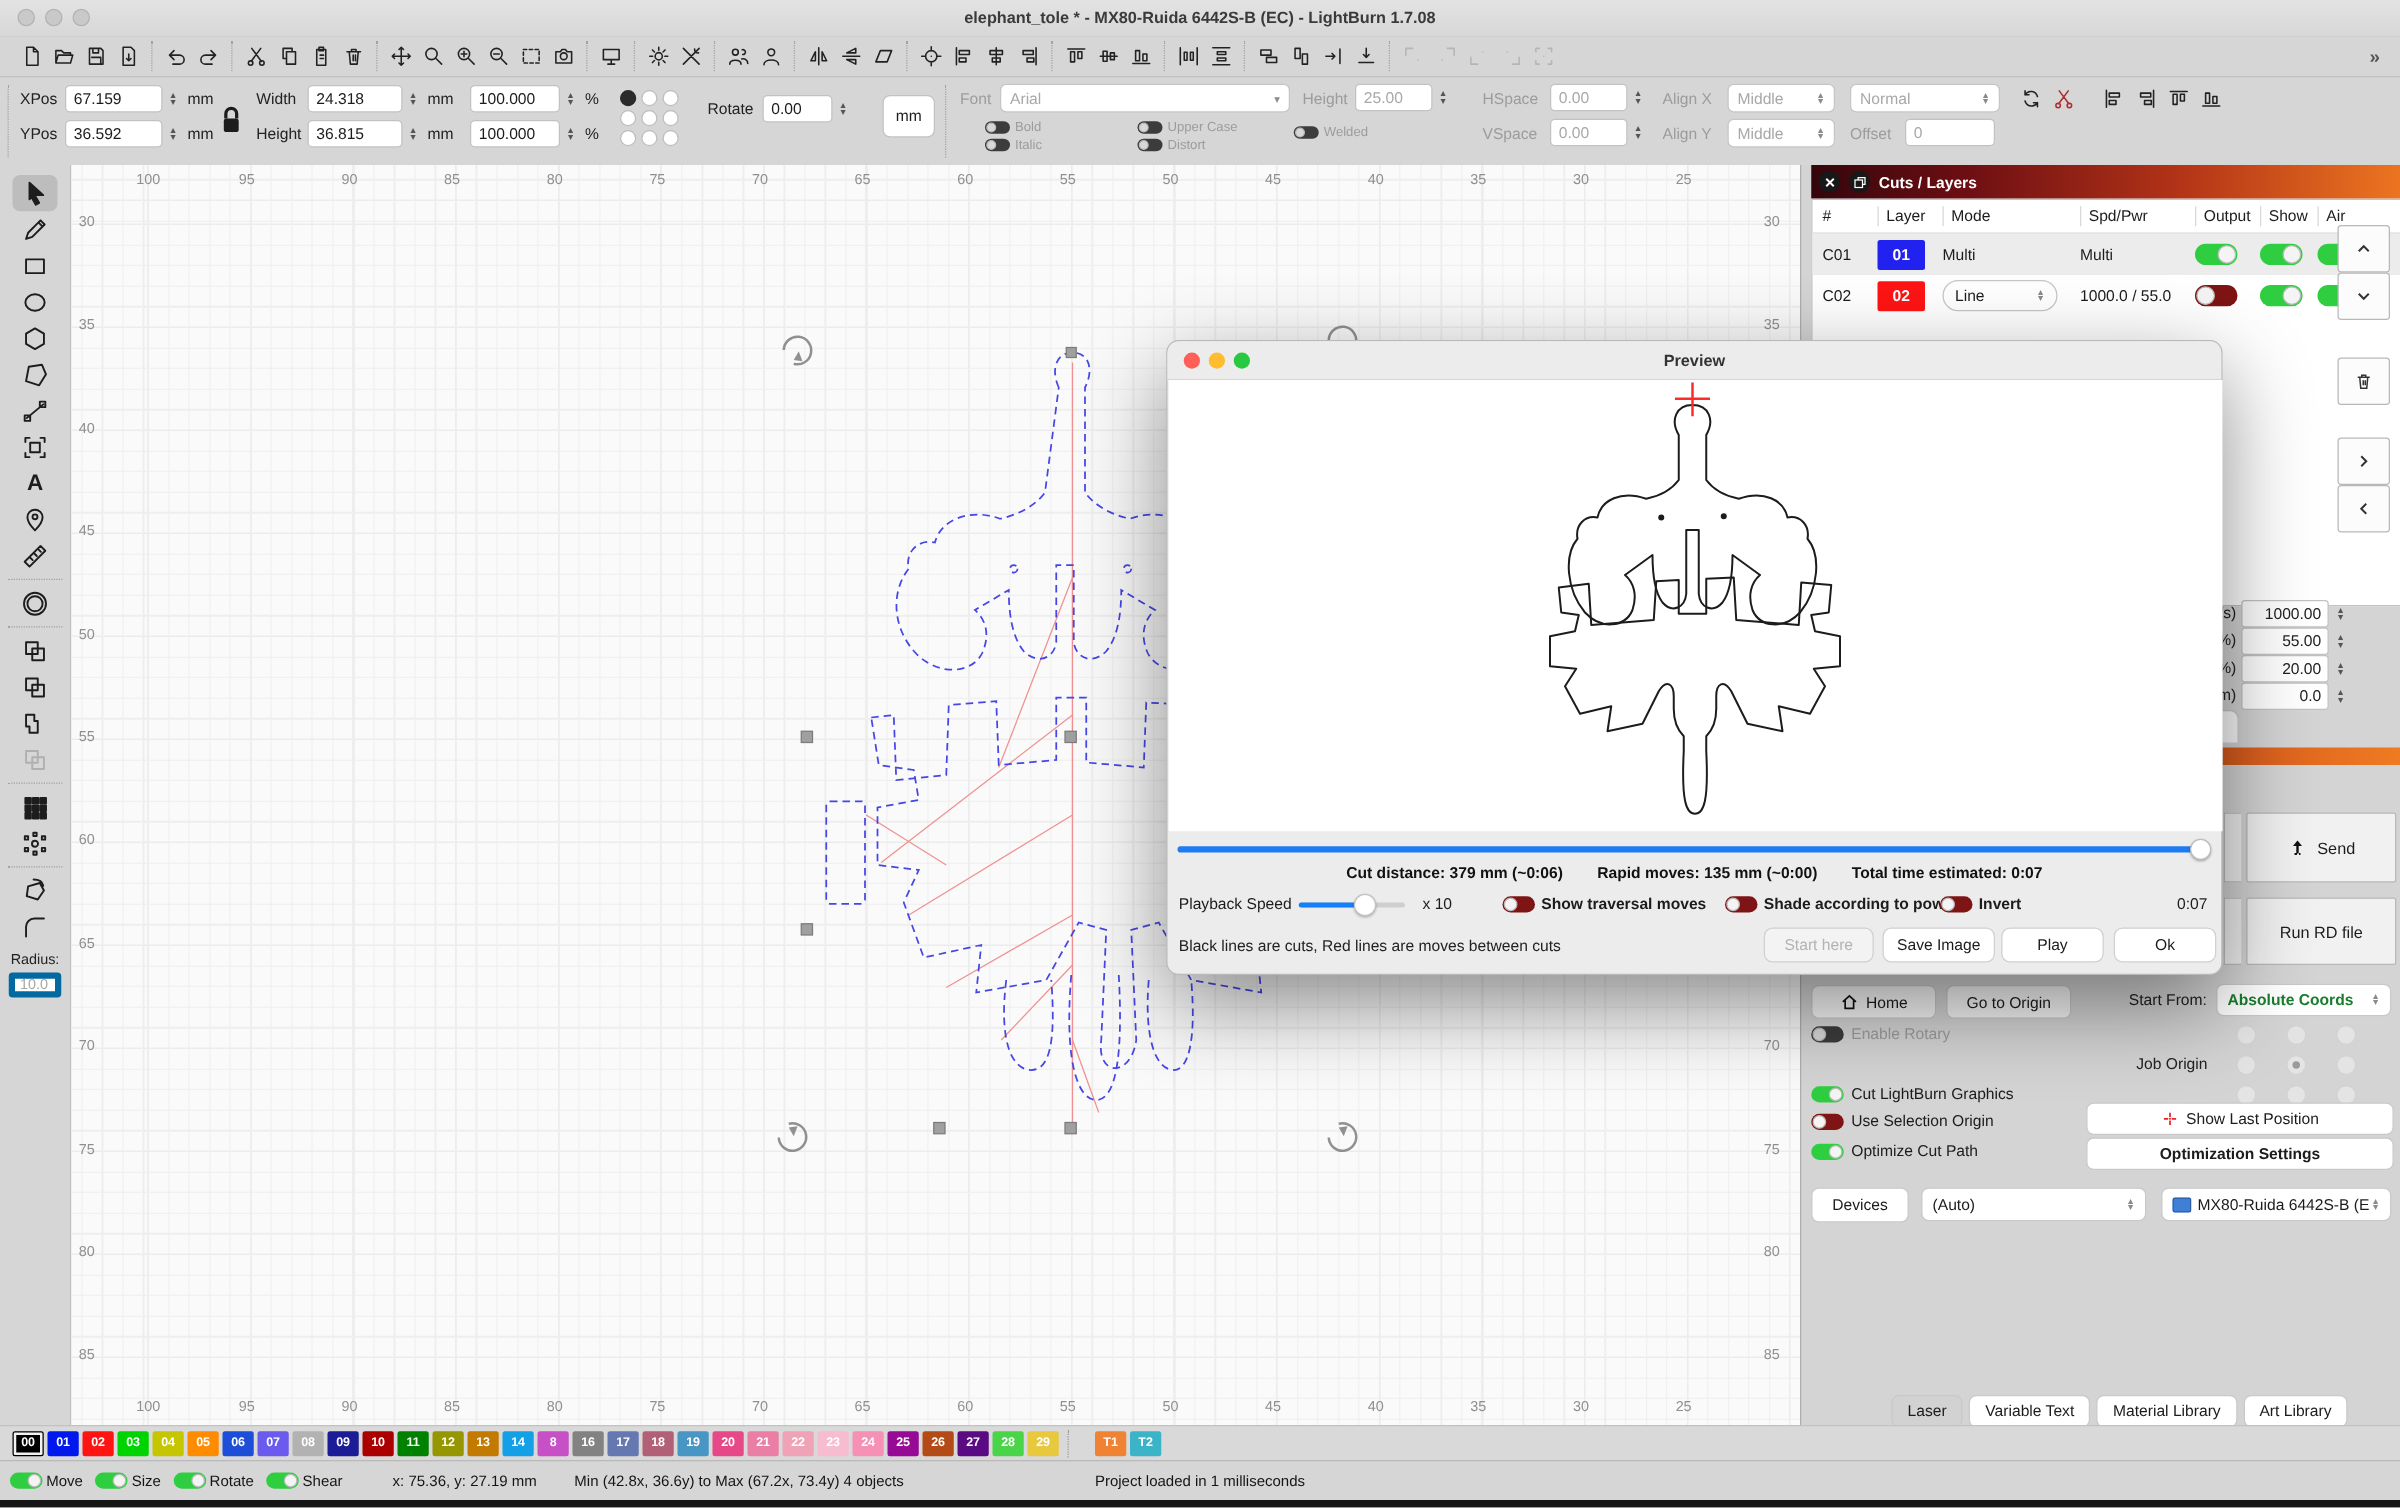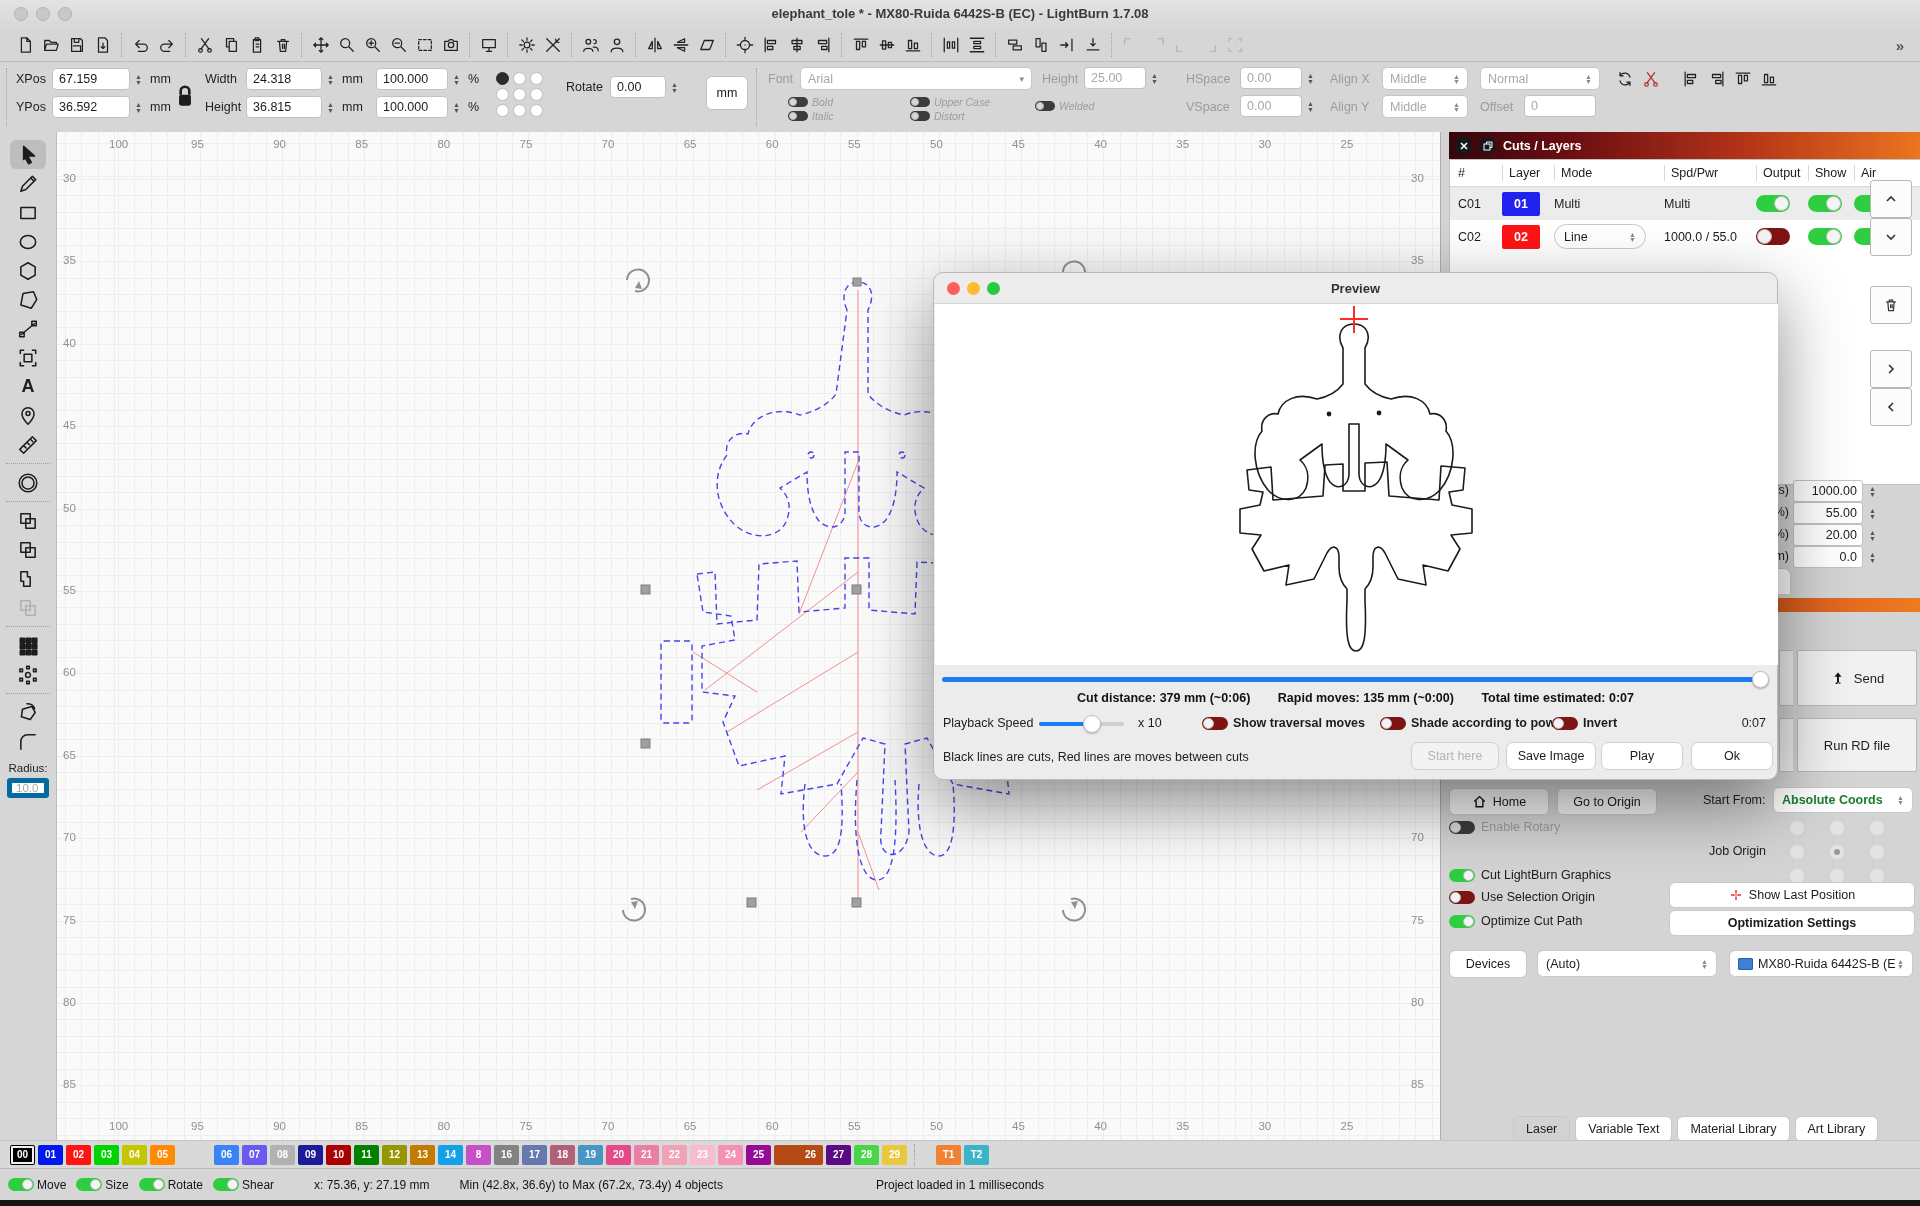--- a/index.html
+++ b/index.html
@@ -44,21 +44,21 @@
   .tg{display:inline-block;width:34px;height:17px;border-radius:9px;position:relative;flex:none;}
   .tg::after{content:"";position:absolute;top:1px;width:15px;height:15px;border-radius:50%;
              background:#f4f4f4;border:1px solid #b9b9b9;box-sizing:border-box;}
   .tg.on{background:#2fce41;}  .tg.on::after{right:1px;}
   .tg.off{background:#7e1414;} .tg.off::after{left:1px;}
   .tg.dark{background:#3c3c3c;} .tg.dark::after{left:1px;background:#d8d8d8;}
   .tg.sm{width:26px;height:13px;border-radius:7px;}
   .tg.sm::after{width:11px;height:11px;}
   .tg.xs{width:20px;height:10px;border-radius:5px;}
   .tg.xs::after{width:8px;height:8px;}
-  .minirow{position:absolute;display:flex;align-items:center;gap:4px;font-size:10.5px;color:#9c9c9c;font-style:italic;}
+  .minirow{position:absolute;display:flex;align-items:center;gap:4px;font-size:10.5px;color:#9c9c9c;}
   .vdots{position:absolute;top:6px;bottom:6px;border-left:1px dotted #a2a2a2;}
   
   .leftbar{left:0;top:132px;width:57px;height:1008px;background:#d6d6d6;border-right:1px solid #bfbfbf;
            box-sizing:border-box;display:flex;flex-direction:column;align-items:center;padding-top:4px;}
   .ltgroup{display:flex;flex-direction:column;align-items:center;border-top:1px dotted #a2a2a2;
            padding:4px 0;width:44px;}
   .ltgroup:first-child{border-top:none;}
   .ltool{width:36px;height:29px;display:flex;align-items:center;justify-content:center;color:#1d1d1d;}
   .ltool svg{width:22px;height:22px;}
   .ltool.sel{background:#bdbdbd;border-radius:6px;}
@@ -1151,41 +1151,41 @@
       </div>
   </div>
 
   <div class="abs palette" id="palette">
       <span class="sw sel" style="background: rgb(0, 0, 0);">00</span>
       <span class="sw" style="background: rgb(0, 24, 238);">01</span>
       <span class="sw" style="background: rgb(255, 20, 20);">02</span>
       <span class="sw" style="background: rgb(0, 212, 0);">03</span>
       <span class="sw" style="background: rgb(198, 198, 0);">04</span>
       <span class="sw" style="background: rgb(255, 140, 0);">05</span>
-      <span class="sw" style="background: #3b82f6; margin-left: 36px;">06</span>
+      <span class="sw" style="background: #1d4ed8;">06</span>
       <span class="sw" style="background: rgb(106, 90, 238);">07</span>
       <span class="sw" style="background: rgb(178, 178, 178);">08</span>
       <span class="sw" style="background: rgb(28, 28, 150);">09</span>
       <span class="sw" style="background: rgb(170, 0, 0);">10</span>
       <span class="sw" style="background: rgb(0, 130, 0);">11</span>
       <span class="sw" style="background: rgb(150, 150, 0);">12</span>
       <span class="sw" style="background: rgb(194, 122, 0);">13</span>
       <span class="sw" style="background: rgb(20, 160, 230);">14</span>
       <span class="sw" style="background: rgb(199, 80, 199);">8</span>
       <span class="sw" style="background: rgb(130, 130, 130);">16</span>
       <span class="sw" style="background: rgb(102, 120, 176);">17</span>
       <span class="sw" style="background: rgb(178, 96, 120);">18</span>
       <span class="sw" style="background: rgb(72, 150, 196);">19</span>
       <span class="sw" style="background: rgb(230, 72, 136);">20</span>
       <span class="sw" style="background: rgb(234, 126, 164);">21</span>
       <span class="sw" style="background: rgb(240, 162, 182);">22</span>
       <span class="sw" style="background: rgb(248, 188, 208);">23</span>
       <span class="sw" style="background: rgb(246, 144, 180);">24</span>
       <span class="sw" style="background: rgb(150, 10, 150);">25</span>
-      <span class="sw" style="background: rgb(180, 74, 22); padding-left: 24px;">26</span>
+      <span class="sw" style="background: rgb(180, 74, 22);">26</span>
       <span class="sw" style="background: rgb(90, 10, 130);">27</span>
       <span class="sw" style="background: rgb(74, 212, 74);">28</span>
       <span class="sw" style="background: rgb(232, 200, 60);">29</span>
       <span class="palsep"></span>
       <span class="sw" style="background: rgb(240, 130, 51);">T1</span>
       <span class="sw" style="background: rgb(60, 180, 200);">T2</span>
     </div>
 
   <div class="abs statusbar">
     <span id="sb-toggles" style="display:flex;align-items:center">

